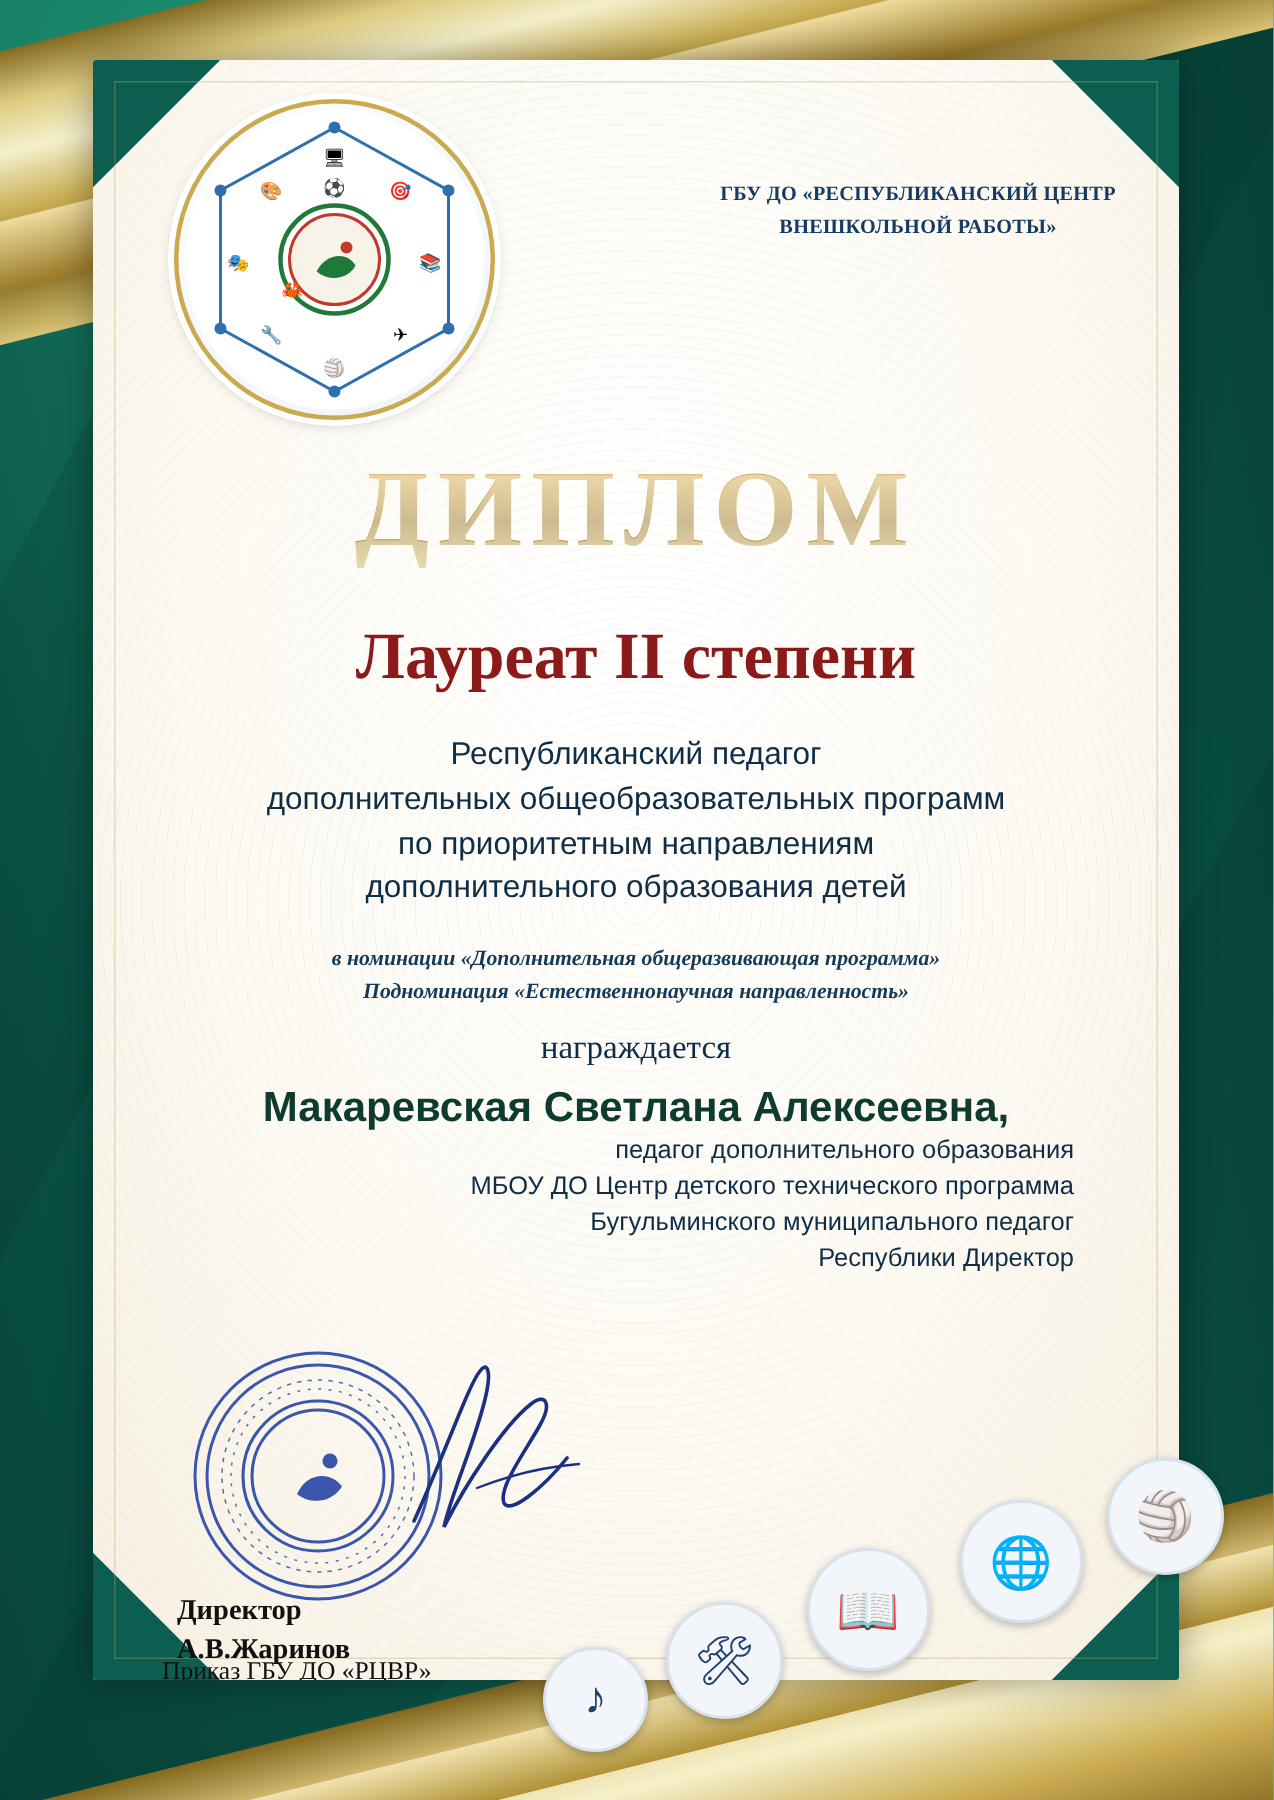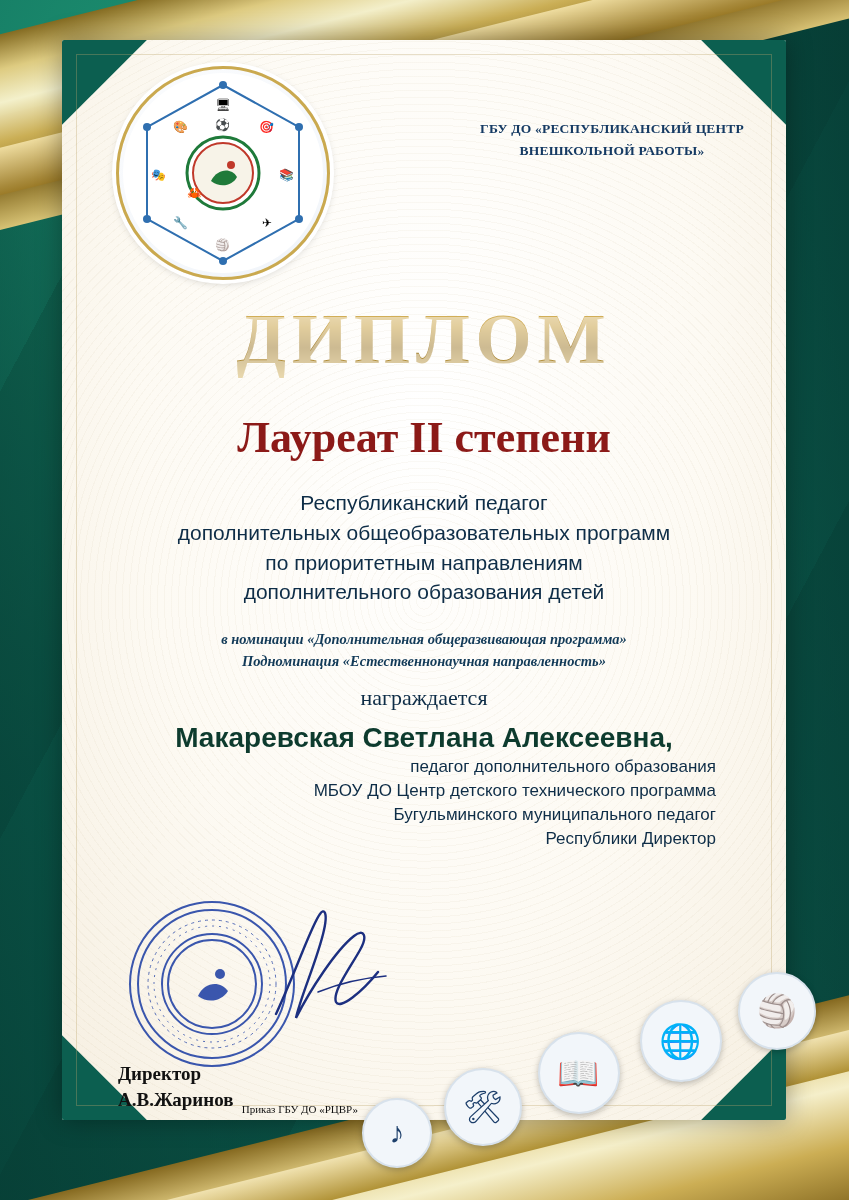--- a/index.html
+++ b/index.html
@@ -269,23 +269,23 @@
     font-size: 19px;
     color: #111;
     line-height: 1.35;
     margin-top: 31px;
   }
   .order {
     position: absolute;
     left: 46px;
     top: 1062px;
     width: 250px;
-    text-align: right;
-    font-family: "Liberation Serif", serif;
-    font-size: 11px;
+    text-align: left;
+    font-family: "Liberation Serif", serif;
+    font-size: 17px;
     color: #111;
     line-height: 1.45;
   }
 
   
   .icon-circle {
     position: absolute;
     border-radius: 50%;
     background: #f2f6fa;
     border: 2px solid #d8e2ec;

